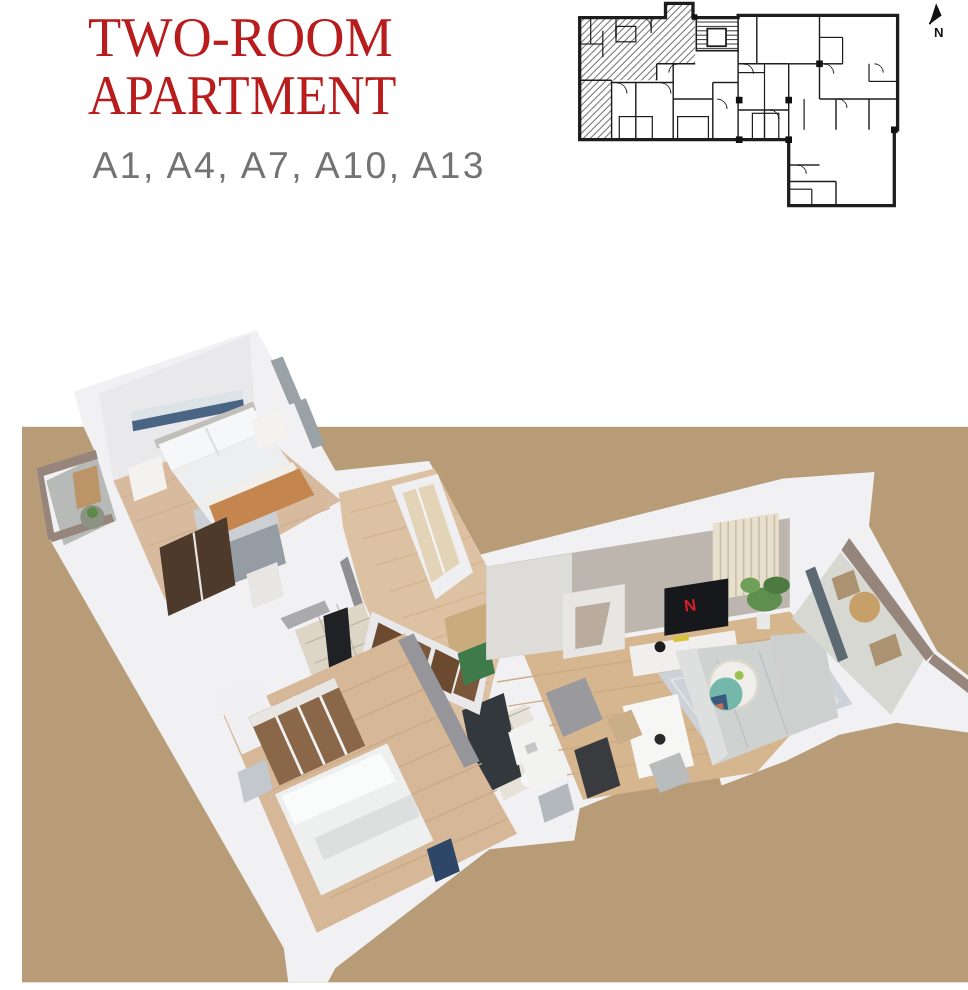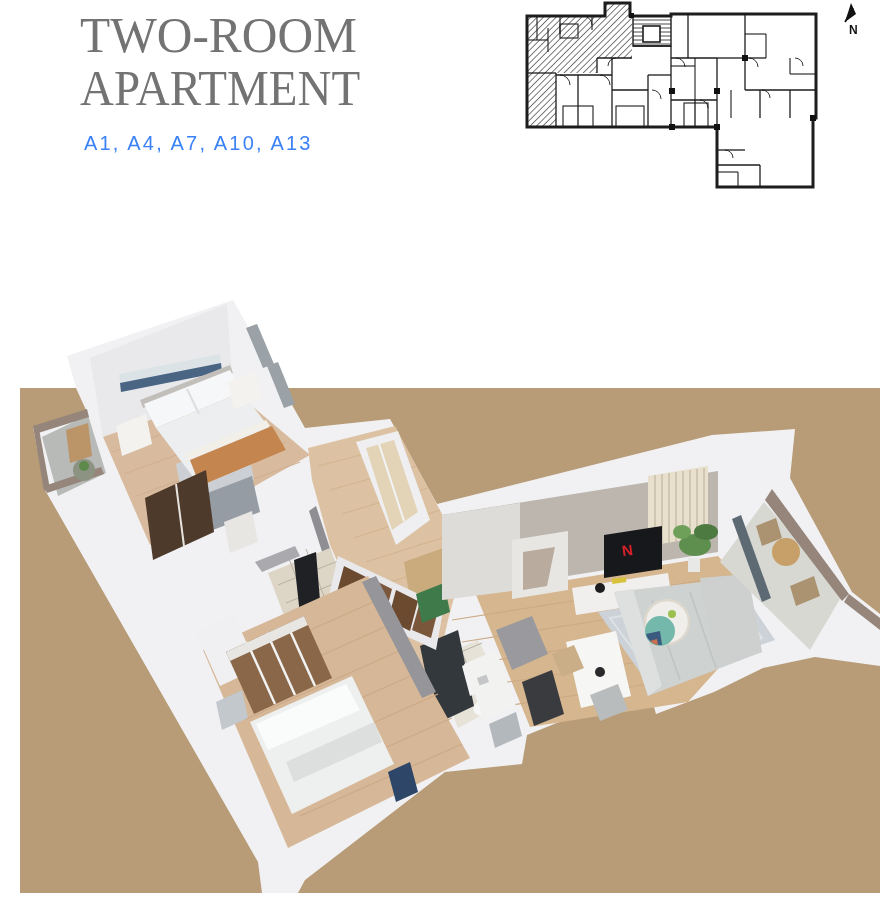--- a/index.html
+++ b/index.html
@@ -1,19 +1,19 @@
 <!DOCTYPE html>
 <html><head><meta charset="utf-8">
 <style>
 html,body{margin:0;padding:0;width:880px;height:900px;background:#ffffff;overflow:hidden;position:relative}
-.t1{position:absolute;left:80px;top:9px;font-family:"Liberation Serif",serif;font-size:51px;color:#737373;line-height:53px;white-space:nowrap}
+.t1{position:absolute;left:80px;top:9px;font-family:"Liberation Serif",serif;font-size:51px;color:#b91c1c;line-height:53px;white-space:nowrap}
 .t1 span{display:inline-block;transform-origin:0 50%}
 #s1{transform:scaleX(0.968)}
 #s2{transform:scaleX(0.922)}
-.t2{position:absolute;left:84px;top:132px;font-family:"Liberation Sans",sans-serif;font-size:20px;letter-spacing:2.2px;color:#3b82f6;white-space:nowrap}
+.t2{position:absolute;left:84px;top:132px;font-family:"Liberation Sans",sans-serif;font-size:34px;letter-spacing:2.2px;color:#737373;white-space:nowrap}
 svg{position:absolute;left:0;top:0}
 </style></head>
 <body>
 <div class="t1"><span id="s1">TWO-ROOM</span><br><span id="s2">APARTMENT</span></div>
 <div class="t2" id="s3">A1, A4, A7, A10, A13</div>
 <svg width="880" height="220" viewBox="0 0 880 220">
 <defs>
 <pattern id="hatch" width="4.5" height="4.5" patternTransform="rotate(45)" patternUnits="userSpaceOnUse">
 <line x1="0" y1="0" x2="0" y2="4.5" stroke="#2a2a2a" stroke-width="1.25"></line>
 </pattern>

